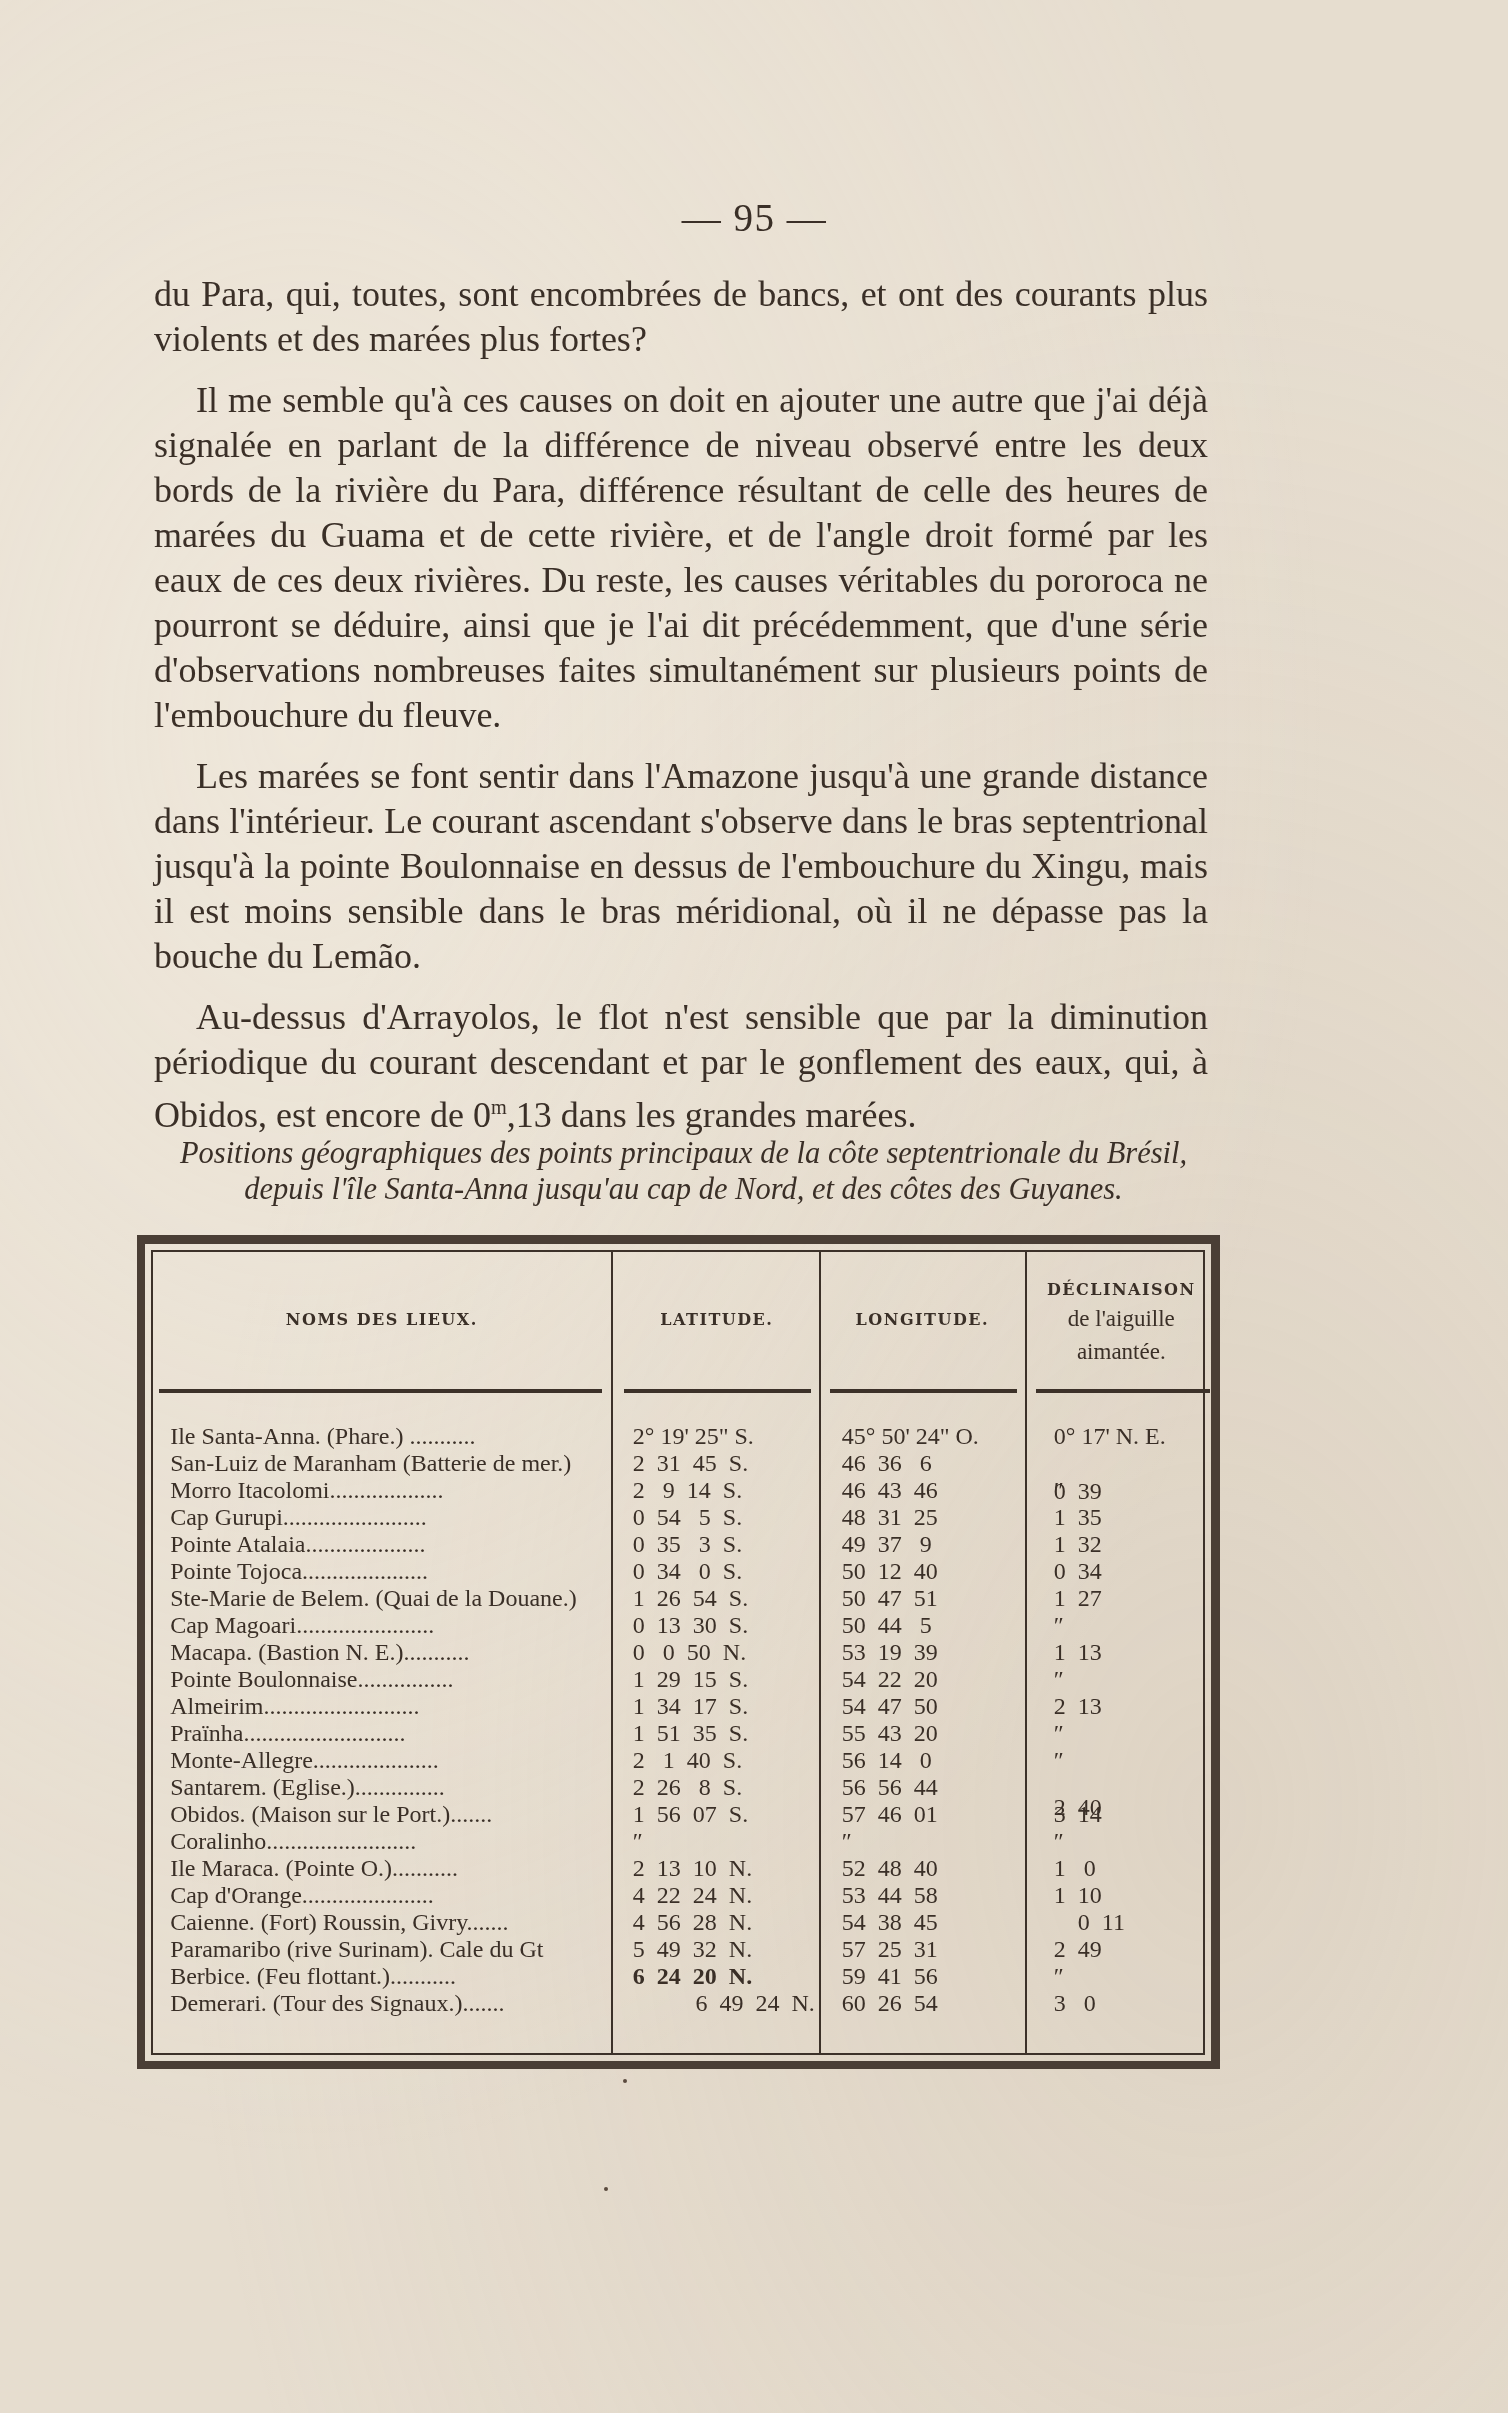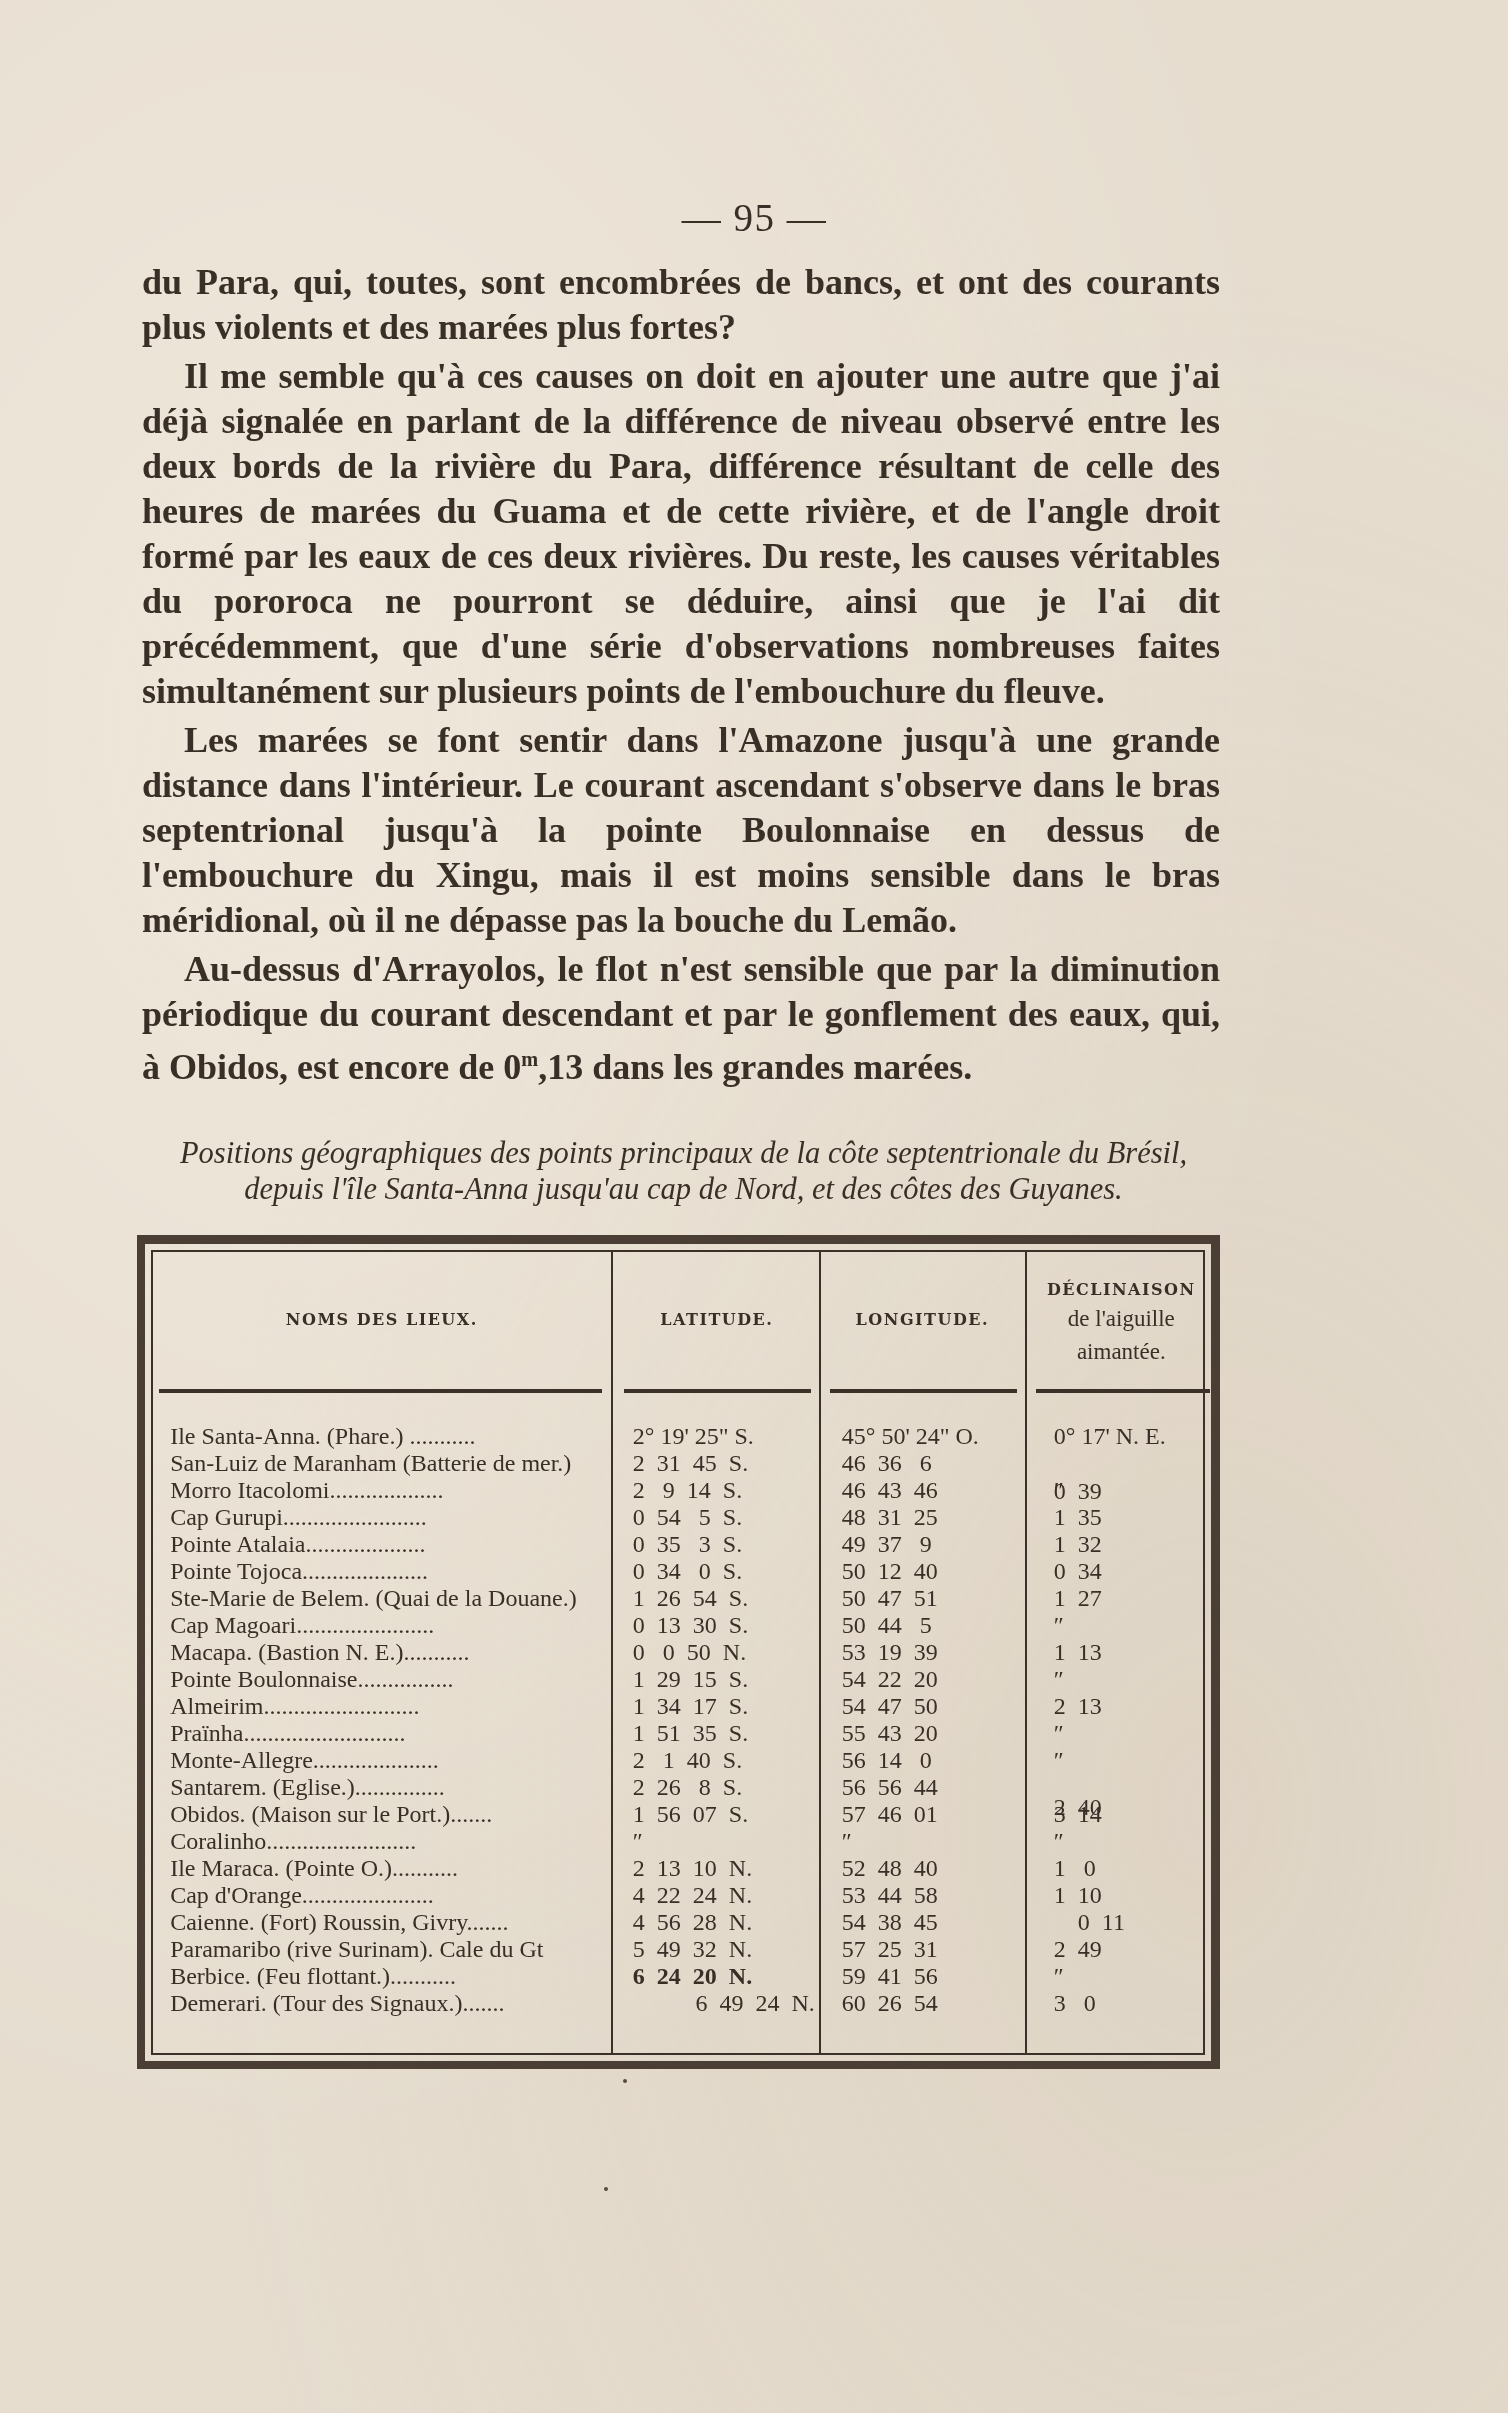--- a/index.html
+++ b/index.html
@@ -18,21 +18,21 @@
     position: absolute; top: 195px; left: 0; width: 1509px;
     text-align: center; font-size: 39px; letter-spacing: 1.5px;
     font-family: "Liberation Serif", serif;
   }
   .body-text {
     position: absolute; left: 138px; top: 256px; width: 1086px;
     font-family: "Liberation Serif", serif;
     font-size: 36px; line-height: 45px;
     text-align: justify;
   }
-  .body-text p { margin: 4px; text-indent: 0; font-weight: bold; }
+  .body-text p { margin: 16px; text-indent: 0; }
   .body-text p.indent { text-indent: 42px; }
   .body-text sup { font-size: 20.3px; }
   .caption {
     position: absolute; left: 124px; top: 1135px; width: 1119px;
     text-align: center; font-style: italic;
     font-family: "Liberation Serif", serif;
     font-size: 30.5px; line-height: 36px;
   }
   .table-frame {
     position: absolute; left: 137px; top: 1235px;

